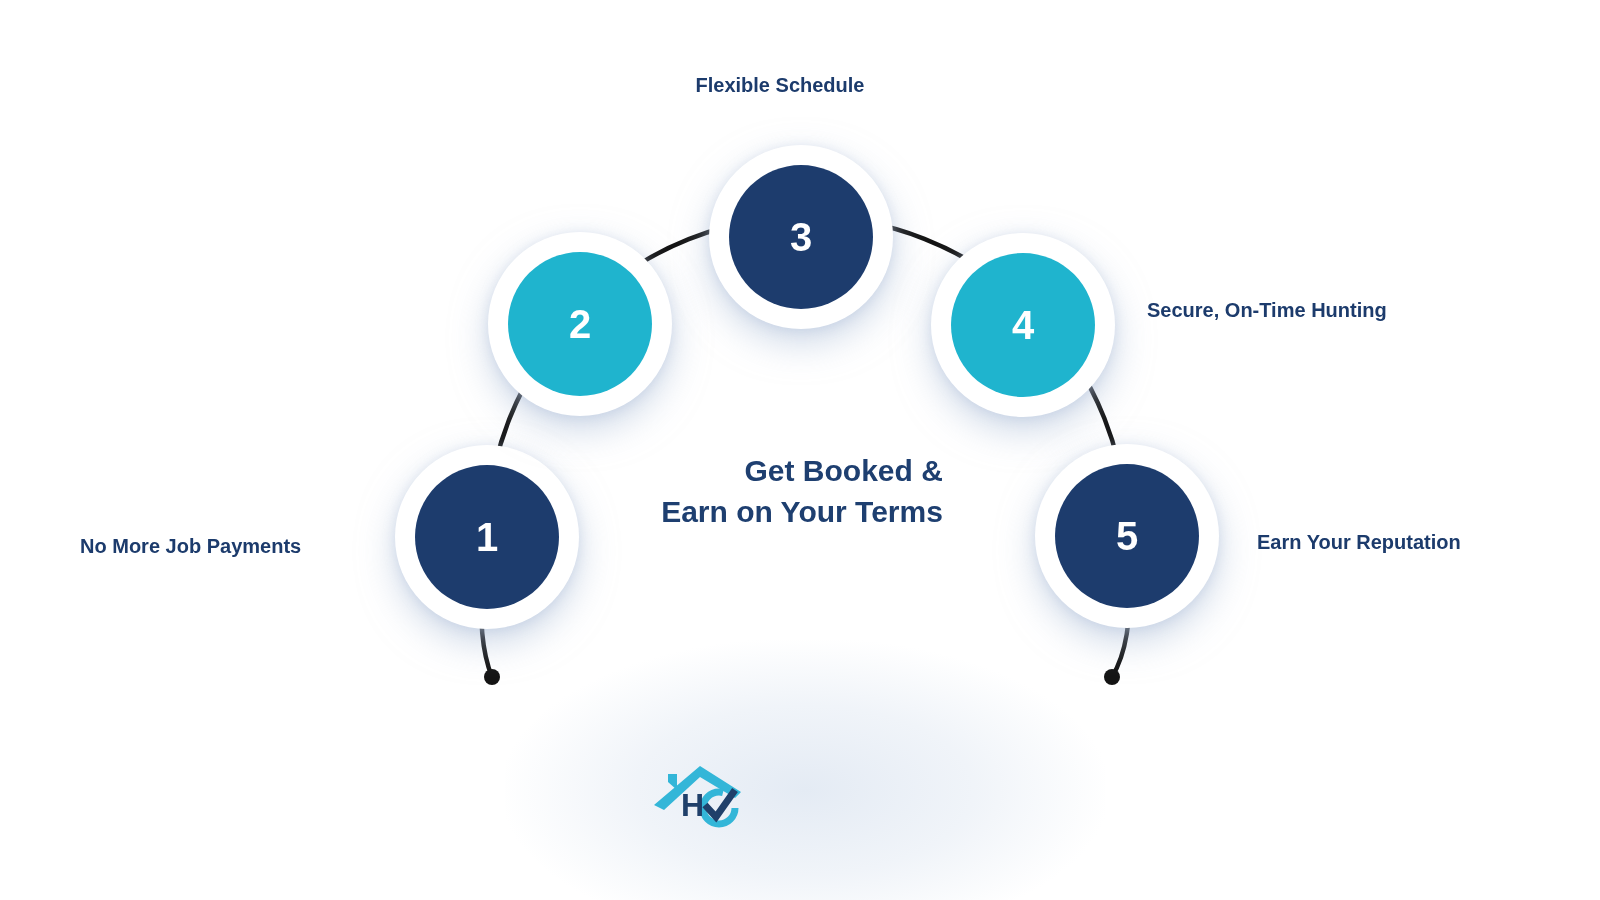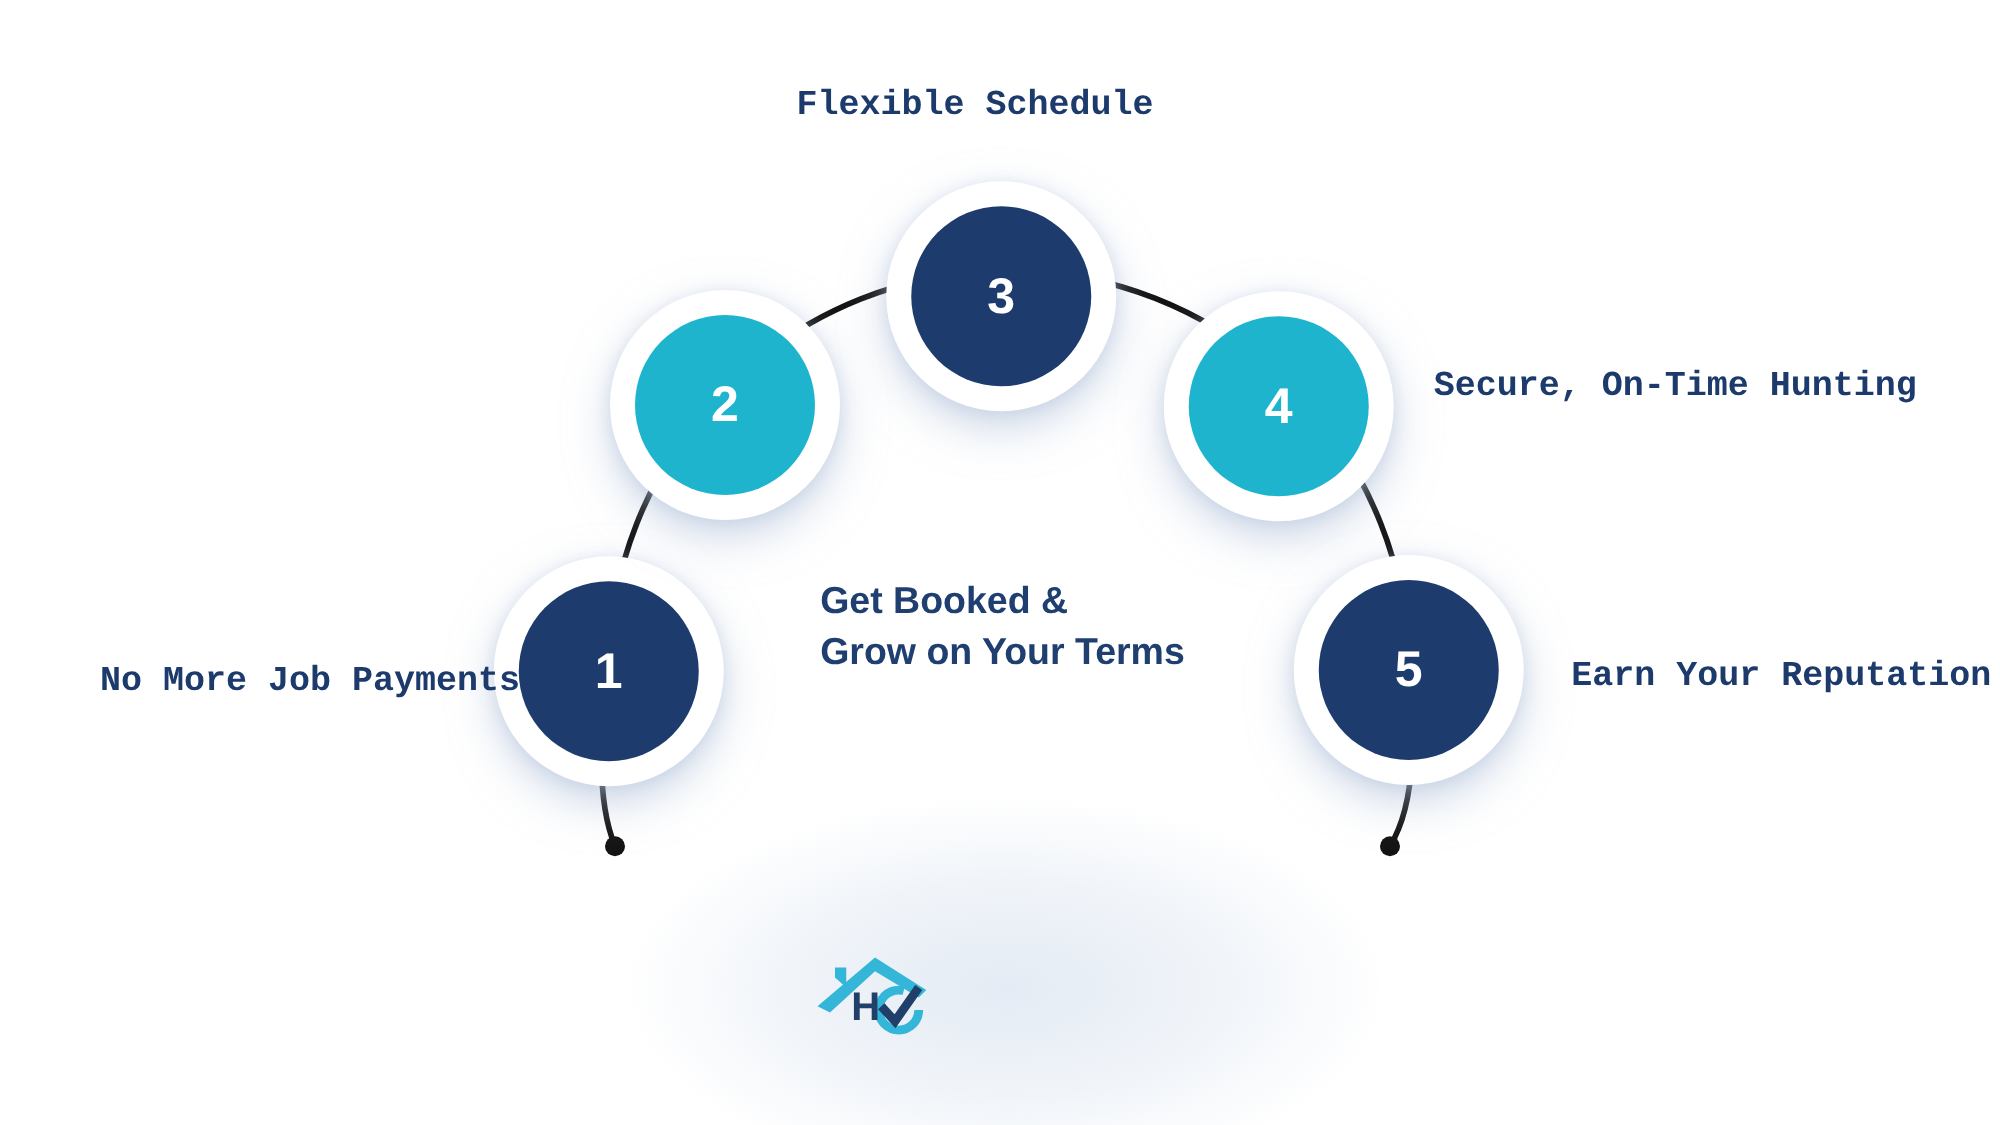--- a/index.html
+++ b/index.html
@@ -18,26 +18,26 @@
     width:184px;height:184px;border-radius:50%;background:#ffffff;
     box-shadow:0 14px 36px rgba(168,186,214,0.55), 0 2px 12px rgba(168,186,214,0.35);
     display:flex;align-items:center;justify-content:center;
   }
   .circle{
     width:144px;height:144px;border-radius:50%;
     display:flex;align-items:center;justify-content:center;
   }
   .num{color:#ffffff;font-size:40px;font-weight:600;line-height:1;}
   .step-label{
-    position:absolute;font-size:28px;font-weight:600;line-height:34px;
-    color:var(--label);white-space:nowrap;font-family:Liberation Mono, monospace;
+    position:absolute;font-size:20px;font-weight:600;line-height:34px;
+    color:var(--label);white-space:nowrap;
   }
   .center-text{
-    position:absolute;left:802px;top:460px;transform:translateX(-50%);
-    text-align:left;color:var(--heading);font-size:30px;font-weight:700;
+    position:absolute;left:802px;top:450px;transform:translateX(-50%);
+    text-align:right;color:var(--heading);font-size:30px;font-weight:700;
     line-height:41px;white-space:nowrap;
   }
   .logo{position:absolute;left:0;top:0;width:1600px;height:900px;pointer-events:none;}
   .logo-text{position:absolute;top:789px;font-size:32px;font-weight:700;
     color:var(--logo_navy);line-height:32px;white-space:nowrap;}
   .logo-h{left:681px;letter-spacing:0;}
   .logo-rest{left:737px;letter-spacing:2px;word-spacing:2px;}
 </style>
 </head>
 <body>
@@ -94,21 +94,21 @@
     </div>
   </div>
 
   <div class="step-label" style="left:80px;top:529px">No More Job Payments</div>
   <div class="step-label" style="left:780px;top:68px;transform:translateX(-50%)">Flexible Schedule</div>
   <div class="step-label" style="left:1147px;top:293px">Secure, On-Time Hunting</div>
   <div class="step-label" style="left:1257px;top:525px">Earn Your Reputation</div>
 
   <div class="center-text">
     <div>Get Booked &amp;</div>
-    <div>Grow on Your Terms</div>
+    <div>Earn on Your Terms</div>
   </div>
 
   <div class="logo">
     <svg width="1600" height="900" viewBox="0 0 1600 900" style="position:absolute;left:0;top:0">
 
       <path d="M654,805 L700,766 L741,792 L735,798 L700,777 L664,810 Z" fill="var(--logo_cyan)"></path>
 
       <path d="M668,774 L677,774 L677,790 L668,782 Z" fill="var(--logo_cyan)"></path>
 
       <circle cx="719" cy="808" r="16" fill="none" stroke="var(--logo_cyan)" stroke-width="7" stroke-dasharray="79 21.5"></circle>

